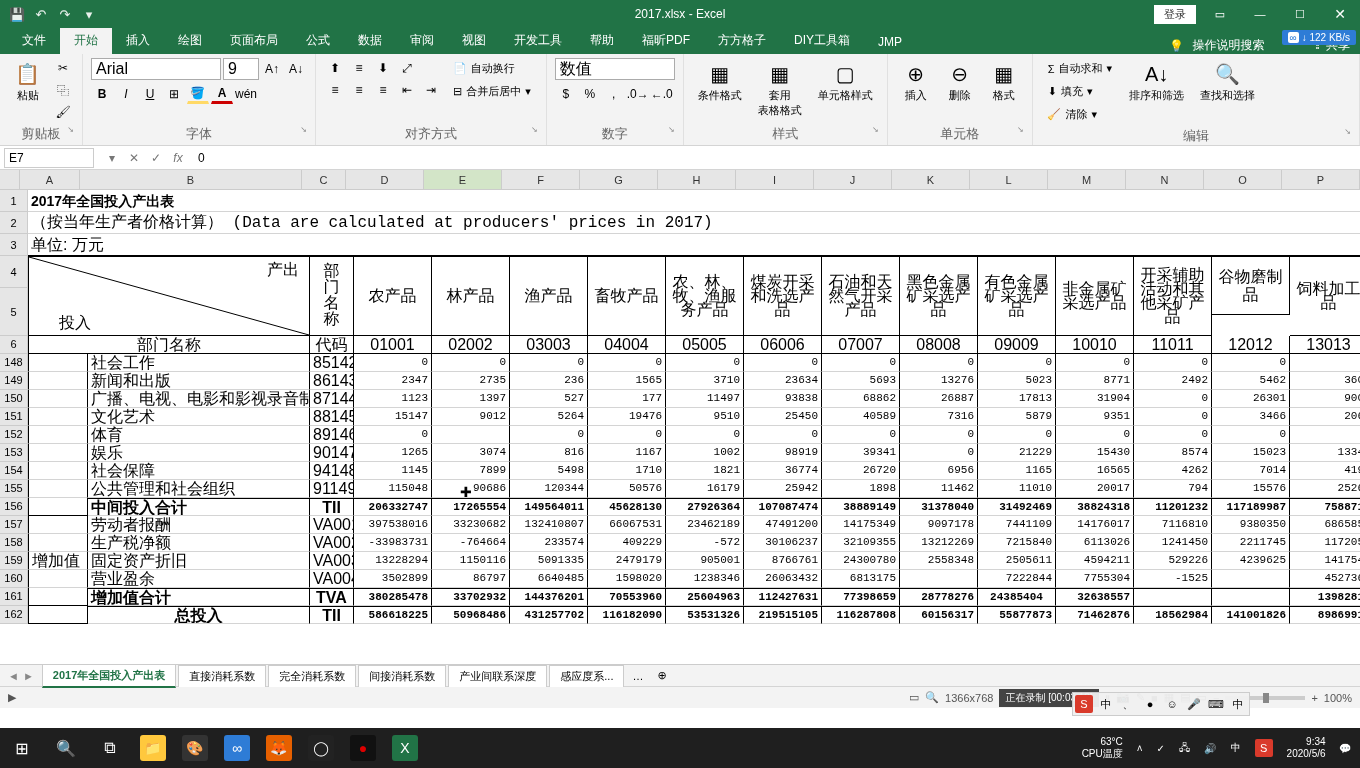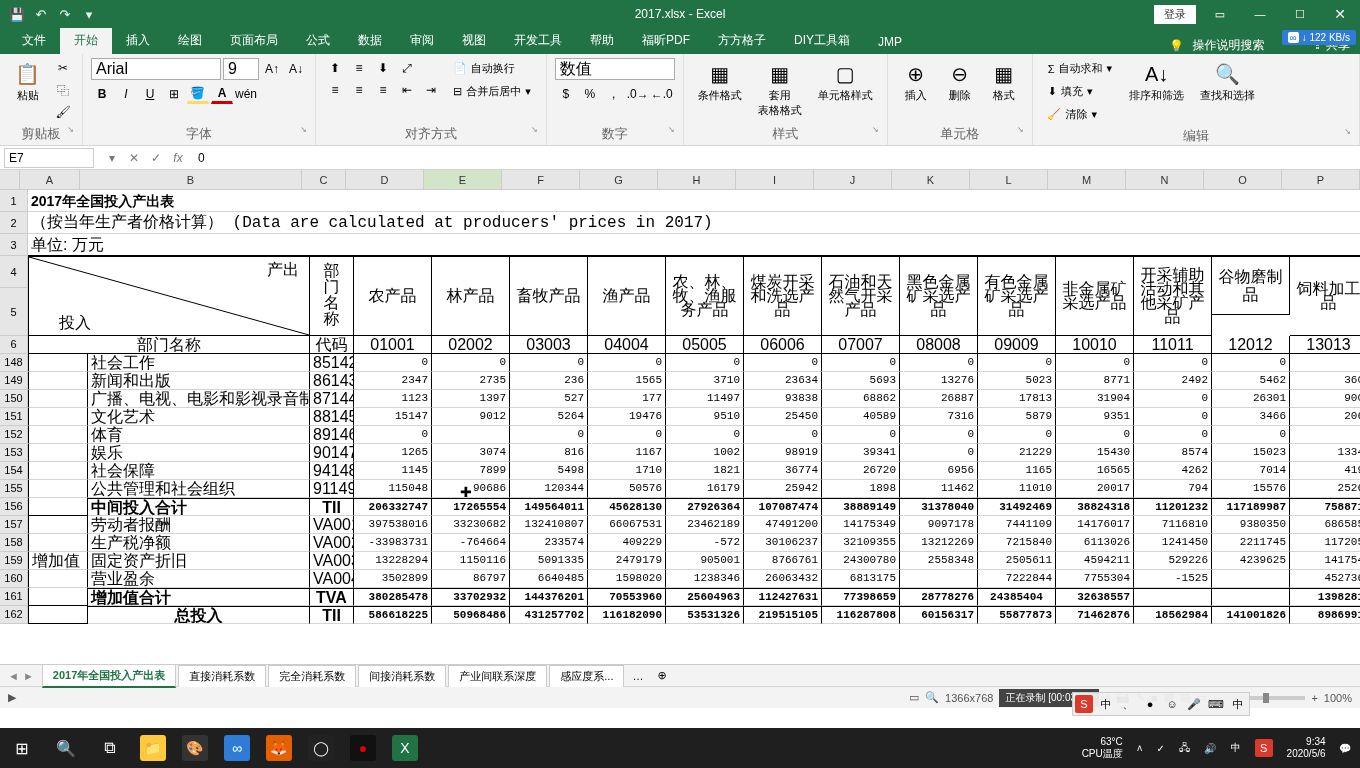--- a/index.html
+++ b/index.html
@@ -320,22 +320,22 @@
         </svg>
         <span class="lbl-in">投入</span>
         <span class="lbl-out">产出</span>
       </div>
       <div class="cell c bt br bb" style="height: 80px; line-height: 16px; grid-row: span 2; white-space: pre; padding-top: 6px;">部
 门
 名
 称</div>
       <div class="cell c bt br bb" style="height: 80px; line-height: 14px; grid-row: span 2; white-space: normal; display: flex; align-items: center; justify-content: center;">农产品</div>
       <div class="cell c bt br bb" style="height: 80px; line-height: 14px; grid-row: span 2; white-space: normal; display: flex; align-items: center; justify-content: center;">林产品</div>
+      <div class="cell c bt br bb" style="height: 80px; line-height: 14px; grid-row: span 2; white-space: normal; display: flex; align-items: center; justify-content: center;">渔产品</div>
       <div class="cell c bt br bb" style="height: 80px; line-height: 14px; grid-row: span 2; white-space: normal; display: flex; align-items: center; justify-content: center;">畜牧产品</div>
-      <div class="cell c bt br bb" style="height: 80px; line-height: 14px; grid-row: span 2; white-space: normal; display: flex; align-items: center; justify-content: center;">渔产品</div>
       <div class="cell c bt br bb" style="height: 80px; line-height: 14px; grid-row: span 2; white-space: normal; display: flex; align-items: center; justify-content: center;">农、林、牧、渔服务产品</div>
       <div class="cell c bt br bb" style="height: 80px; line-height: 14px; grid-row: span 2; white-space: normal; display: flex; align-items: center; justify-content: center;">煤炭开采和洗选产品</div>
       <div class="cell c bt br bb" style="height: 80px; line-height: 14px; grid-row: span 2; white-space: normal; display: flex; align-items: center; justify-content: center;">石油和天然气开采产品</div>
       <div class="cell c bt br bb" style="height: 80px; line-height: 14px; grid-row: span 2; white-space: normal; display: flex; align-items: center; justify-content: center;">黑色金属矿采选产品</div>
       <div class="cell c bt br bb" style="height: 80px; line-height: 14px; grid-row: span 2; white-space: normal; display: flex; align-items: center; justify-content: center;">有色金属矿采选产品</div>
       <div class="cell c bt br bb" style="height: 80px; line-height: 14px; grid-row: span 2; white-space: normal; display: flex; align-items: center; justify-content: center;">非金属矿采选产品</div>
       <div class="cell c bt br bb" style="height: 80px; line-height: 14px; grid-row: span 2; white-space: normal; display: flex; align-items: center; justify-content: center;">开采辅助活动和其他采矿产品</div>
       <div class="cell c bt br bb" style="height: 59px; line-height: 18px; grid-row: span 2; white-space: normal; display: flex; align-items: center; justify-content: center;">谷物磨制品</div>
       <div class="cell c bt br bb" style="height: 80px; line-height: 14px; grid-row: span 2; white-space: normal; display: flex; align-items: center; justify-content: center;">饲料加工品</div>
       <div class="row-h" style="height: 48px; line-height: 48px;">5</div>

